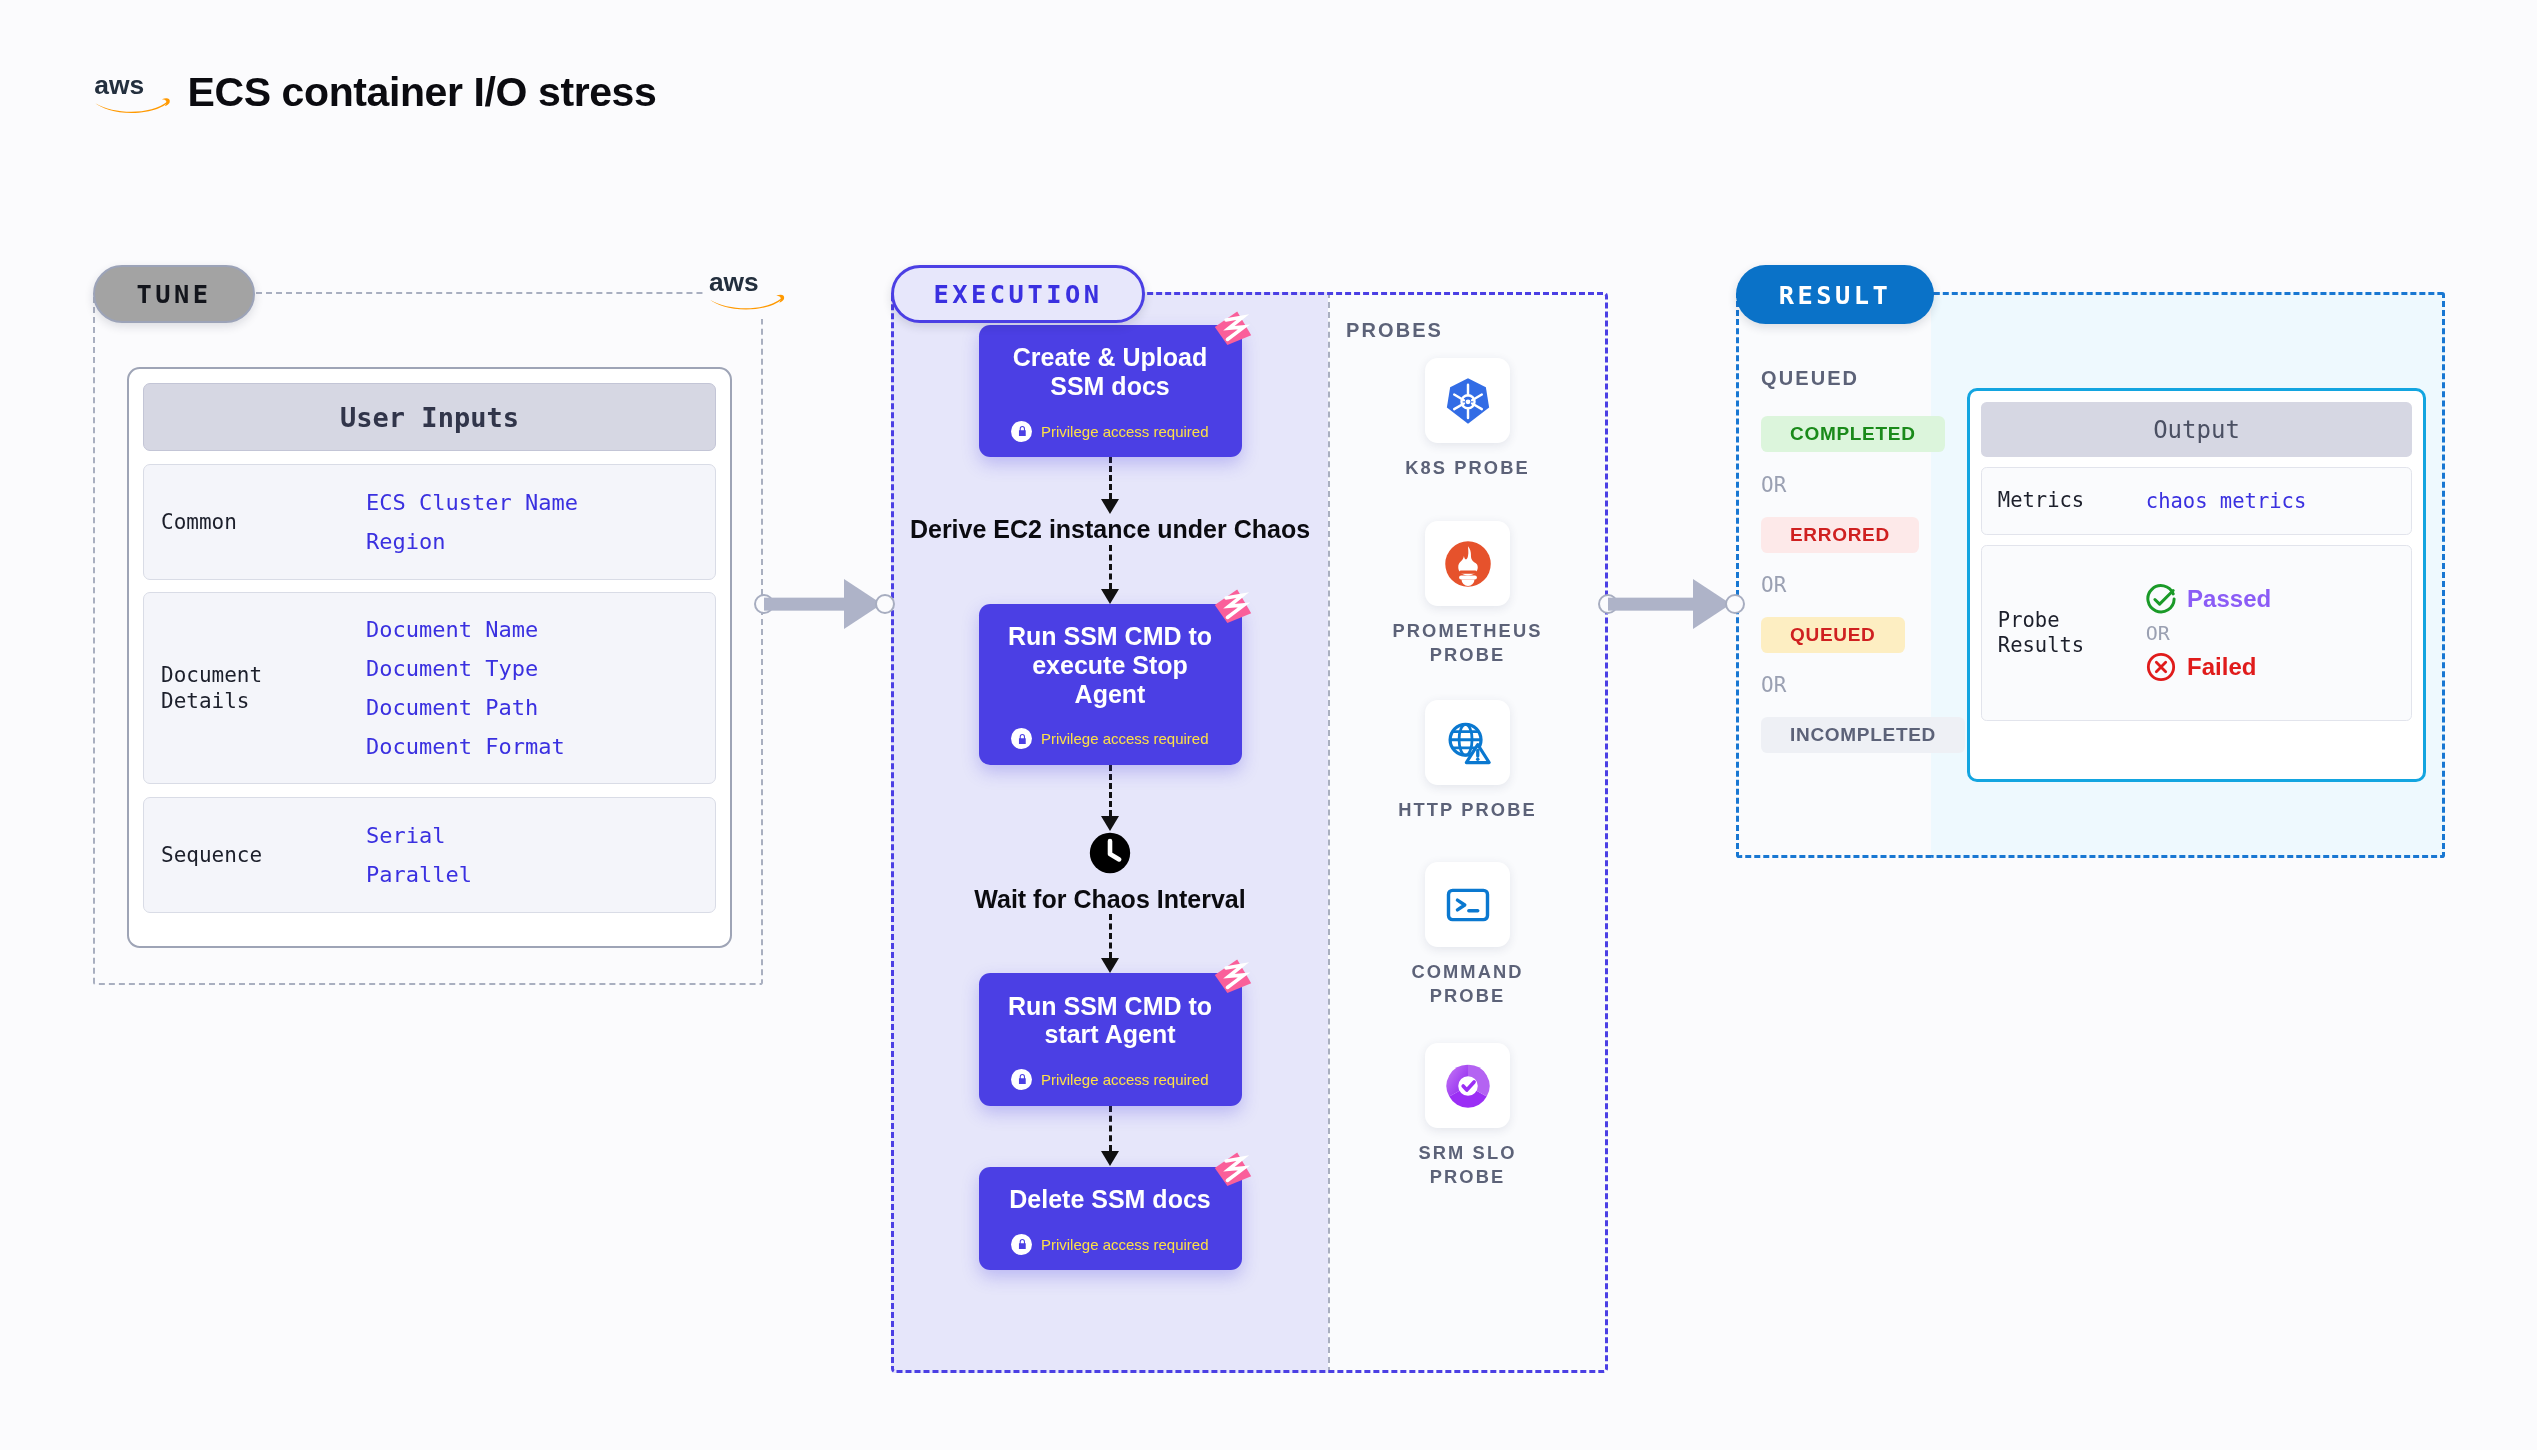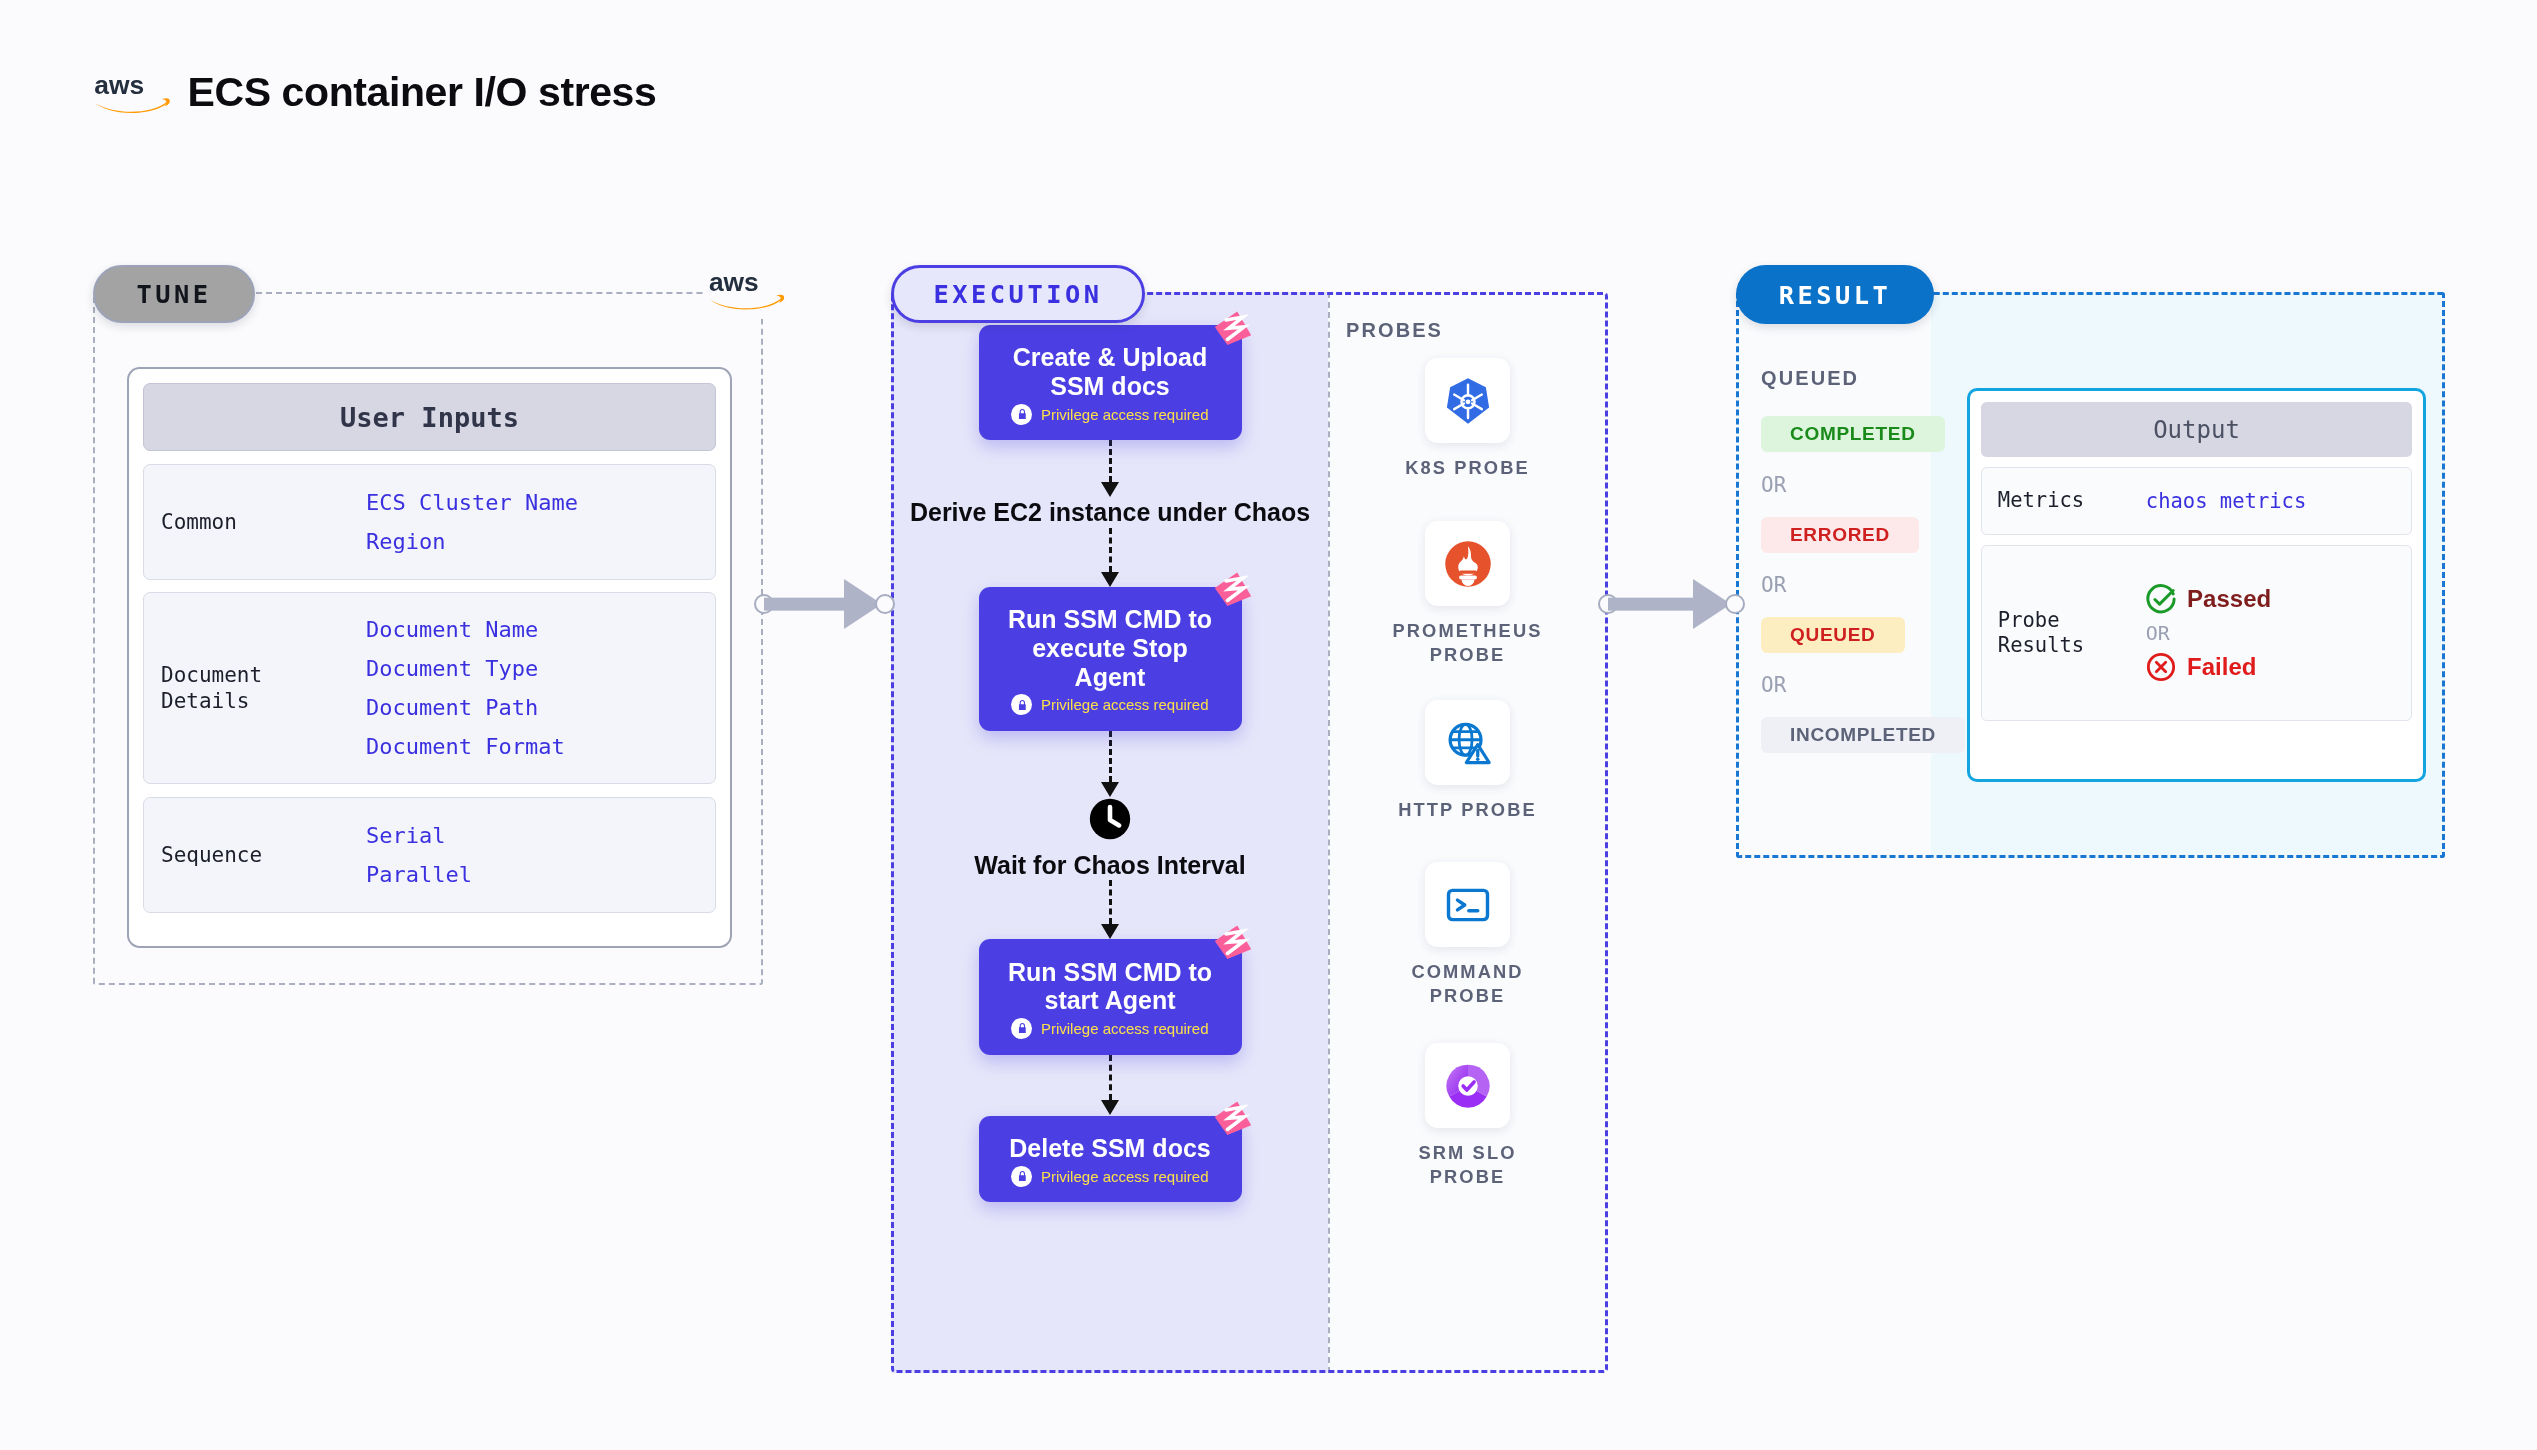--- a/index.html
+++ b/index.html
@@ -112,21 +112,21 @@
   }
 
   
   #flow {
     position: absolute; left: 891px; top: 325px; width: 438px;
     display: flex; flex-direction: column; align-items: center;
   }
   .step-card {
     position: relative; width: 263px; border-radius: 11.3px;
     background: #4b3fe4; color: #ffffff; padding: 18.3px 15.5px 15.5px;
-    display: flex; flex-direction: column; align-items: center; gap: 3px;
+    display: flex; flex-direction: column; align-items: center; gap: 20px;
     box-shadow: 0 7px 17px rgba(75,63,228,.28);
   }
   .step-title { font-size: 25px; font-weight: 700; line-height: 1.15; text-align: center; }
   .step-priv { display: flex; align-items: center; gap: 8.5px; }
   .lock-badge {
     width: 21px; height: 21px; border-radius: 50%; background: #ffffff;
     display: flex; align-items: center; justify-content: center; flex: none;
   }
   .priv-text { font-size: 15px; color: #fde047; }
   .corner-badge { position: absolute; right: -12.7px; top: -15.5px; width: 42px; height: 38px; }
@@ -468,21 +468,21 @@
 
   <div class="out-row" style="height:176px; align-items:center">
     <div class="out-key" style="white-space:pre-line">Probe
 Results</div>
     <div class="probe-res">
       <div class="res-line">
         <svg width="30" height="30" viewBox="0 0 32 32">
           <path d="M29 10.5A14 14 0 1 0 30 16" fill="none" stroke="#1a9a28" stroke-width="3.2" stroke-linecap="round"></path>
           <path d="M9.5 16.5l5 5L29 7" fill="none" stroke="#1a9a28" stroke-width="3.2" stroke-linecap="round" stroke-linejoin="round"></path>
         </svg>
-        <span class="res-text" style="color:#7f1d1d">Passed</span>
+        <span class="res-text" style="color:#8b5cf6">Passed</span>
       </div>
       <div class="res-or">OR</div>
       <div class="res-line">
         <svg width="30" height="30" viewBox="0 0 32 32">
           <circle cx="16" cy="16" r="13.5" fill="none" stroke="#e01b1b" stroke-width="3"></circle>
           <path d="M11 11l10 10M21 11L11 21" stroke="#e01b1b" stroke-width="3" stroke-linecap="round"></path>
         </svg>
         <span class="res-text" style="color:#e01b1b">Failed</span>
       </div>
     </div>

